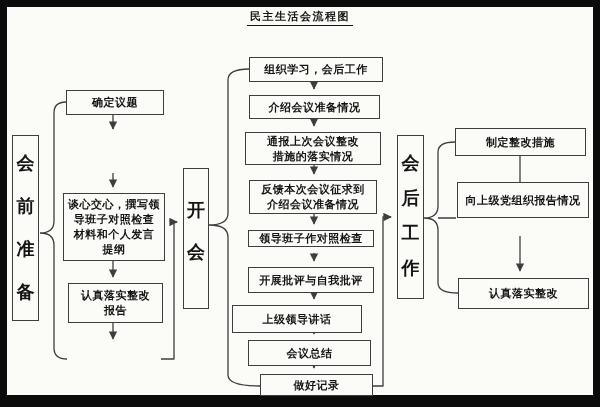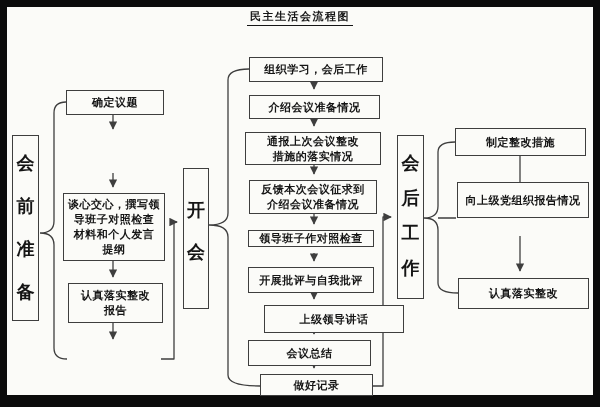--- a/index.html
+++ b/index.html
@@ -32,21 +32,21 @@
   .b-l2{left:63px;top:193px;width:102px;height:68px;}
   .b-l3{left:68px;top:283px;width:95px; height:40px;}
   .b-l4{left:67px;top:345px;width:94px; height:29px;}
   
   .b-m0{left:249px;top:57px; width:134px;height:25px;}
   .b-m1{left:249px;top:95px; width:131px;height:24px;}
   .b-m2{left:245px;top:132px;width:136px;height:33px;}
   .b-m3{left:249px;top:180px;width:128px;height:34px;}
   .b-m4{left:248px;top:230px;width:126px;height:17px;}
   .b-m5{left:248px;top:267px;width:126px;height:26px;}
-  .b-m6{left:264px;top:305px;width:140px;height:28px;}
+  .b-m6{left:232px;top:305px;width:130px;height:28px;}
   .b-m7{left:248px;top:340px;width:123px;height:26px;}
   .b-m8{left:260px;top:374px;width:113px;height:22px;}
   
   .b-r0{left:455px;top:128px;width:131px;height:28px;}
   .b-r1{left:457px;top:182px;width:132px;height:36px;}
   .b-r2{left:458px;top:278px;width:131px;height:31px;}
 </style>
 </head>
 <body>
 

